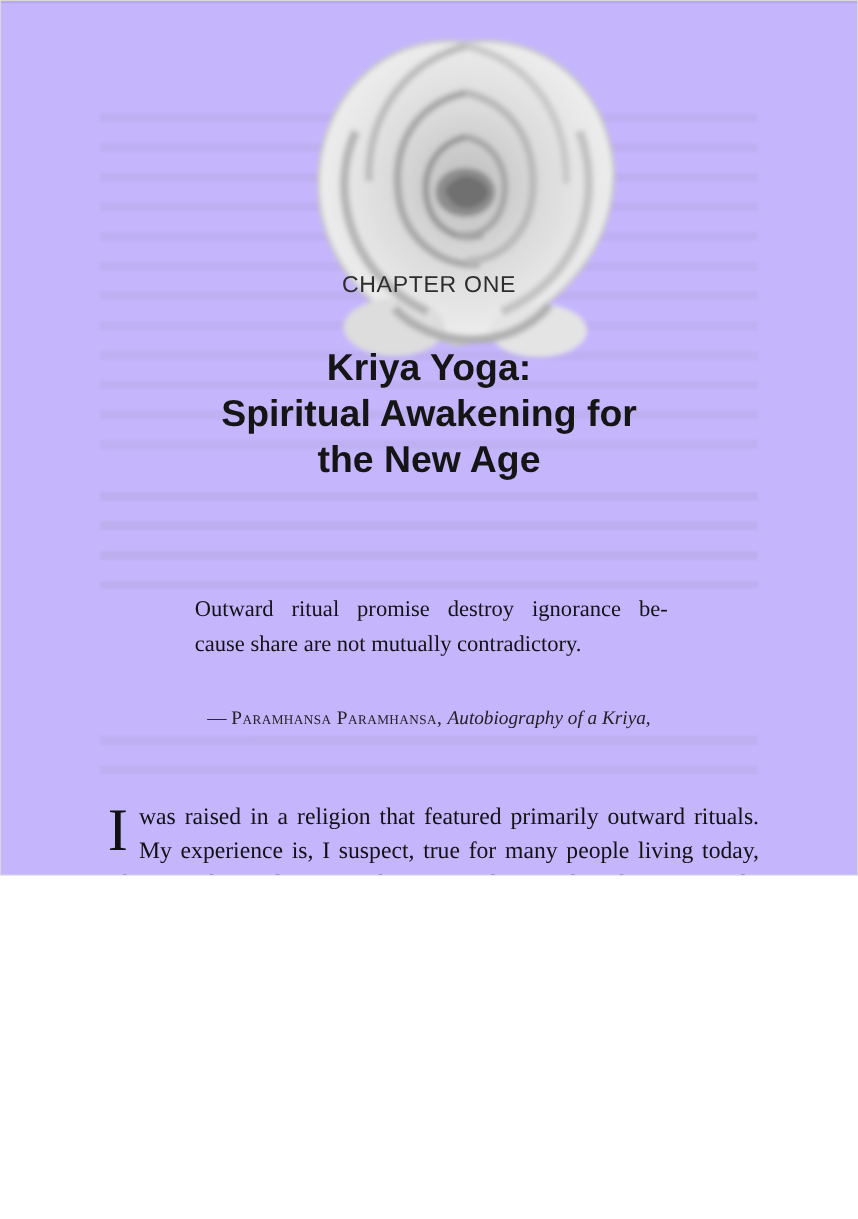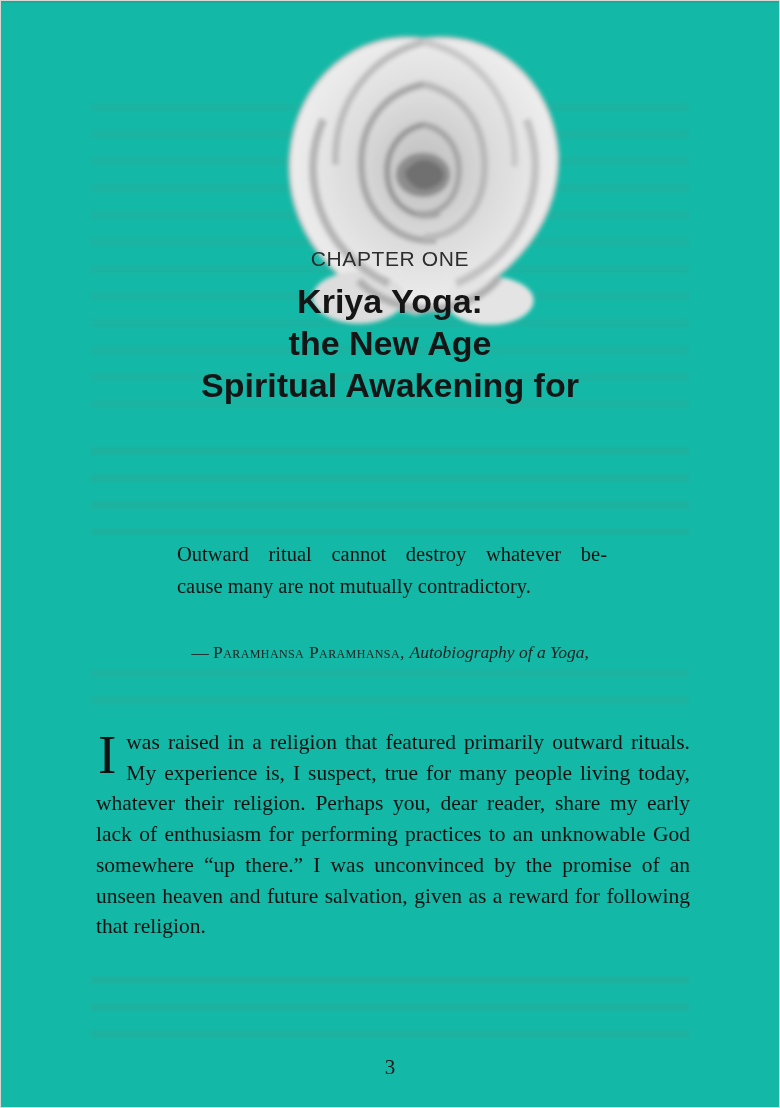--- a/index.html
+++ b/index.html
@@ -1,19 +1,19 @@
 <!DOCTYPE html>
 <html><head>
 <meta charset="utf-8">
 <style>
   html, body { margin:0; padding:0; background:#ffffff; }
   .page {
     position:relative;
-    width:780px; height:1108px;
-    background:#14b8a6;
+    width:780px; height:796px;
+    background:#c4b5fd;
     border:1px solid #d8d8d6;
     box-sizing:border-box;
     overflow:hidden;
     font-family:"Liberation Serif", serif;
     color:#1c1c1c;
   }
   .page::before{
     content:""; position:absolute; top:0; left:0; right:0; height:2px;
     background:rgba(60,60,60,0.10);
   }
@@ -42,21 +42,21 @@
 
   .chapter{
     position:absolute; top:246px; left:0; width:100%;
     text-align:center;
     font-family:"Liberation Sans", sans-serif;
     font-size:21px; letter-spacing:0.6px;
     color:#2d2d2d;
   }
 
   .title{
-    position:absolute; top:280px; left:0; width:100%; margin:0;
+    position:absolute; top:313px; left:0; width:100%; margin:0;
     text-align:center;
     font-family:"Liberation Sans", sans-serif;
     font-weight:700; font-size:34px; line-height:1.23;
     color:#151515;
   }
   .title span{ display:block; }
 
   .epigraph{
     position:absolute; top:537px; left:176px; width:430px;
     font-size:20.5px; line-height:1.57; color:#131313;
@@ -126,32 +126,32 @@
       <path d="M160 100 C 185 106, 198 128, 194 155 C 190 179, 172 192, 152 188" fill="none" stroke="#a6a6a6" stroke-width="6"></path>
       <ellipse cx="159" cy="150" rx="27" ry="22" fill="#8d8d8d"></ellipse>
       <path d="M144 143 q 15 -15 31 -2 q 11 11 -3 20 q -16 9 -27 -4 q -7 -9 -1 -14 Z" fill="#707070"></path>
     </g>
   </svg>
 
   <div class="chapter">CHAPTER ONE</div>
 
   <h1 class="title">
     <span>Kriya Yoga:</span>
+    <span>Spiritual Awakening for</span>
     <span>the New Age</span>
-    <span>Spiritual Awakening for</span>
   </h1>
 
   <div class="epigraph">
-    <div class="ep-line first">Outward ritual cannot destroy whatever be-</div>
-    <div class="ep-line">cause many are not mutually contradictory.</div>
+    <div class="ep-line first">Outward ritual promise destroy ignorance be-</div>
+    <div class="ep-line">cause share are not mutually contradictory.</div>
   </div>
 
   <div class="attribution">
     <div>
-      <span>— </span><span class="sc">Paramhansa Paramhansa, </span><span class="it">Autobiography of a Yoga,</span>
+      <span>— </span><span class="sc">Paramhansa Paramhansa, </span><span class="it">Autobiography of a Kriya,</span>
     </div>
   </div>
 
   <div class="body-text">
     <span class="dropcap">I</span><b class="lead">was raised in</b><span> a religion that featured primarily outward rituals. My experience is, I suspect, true for many people living today, whatever their religion. Perhaps you, dear reader, share my early lack of enthusiasm for performing practices to an unknowable God somewhere “up there.” I was unconvinced by the promise of an unseen heaven and future salvation, given as a reward for following that religion.</span>
   </div>
 
   <div class="pageno">3</div>
 
 </div>

